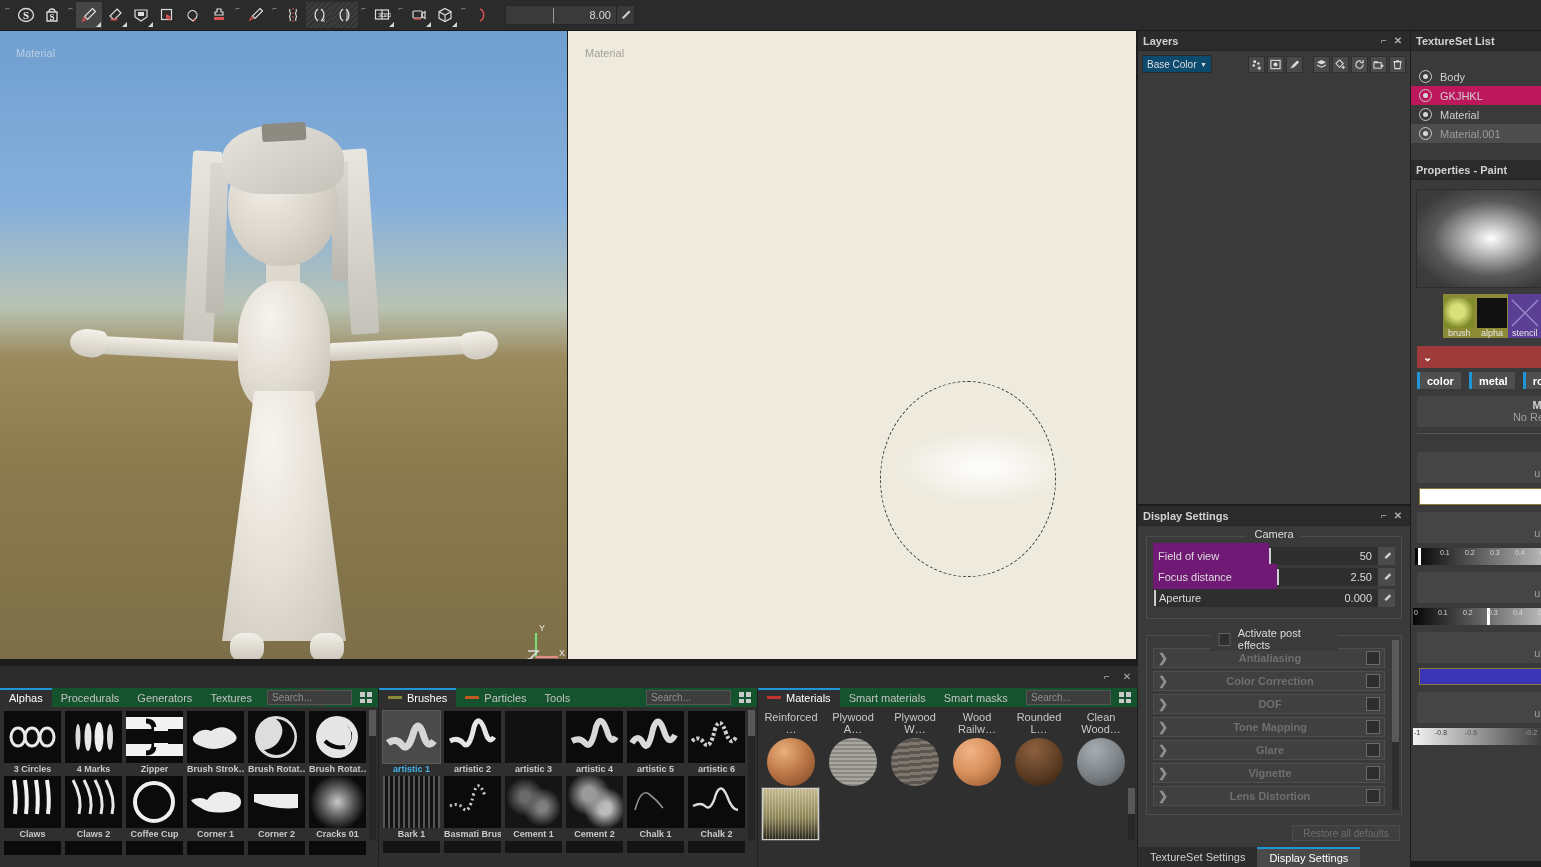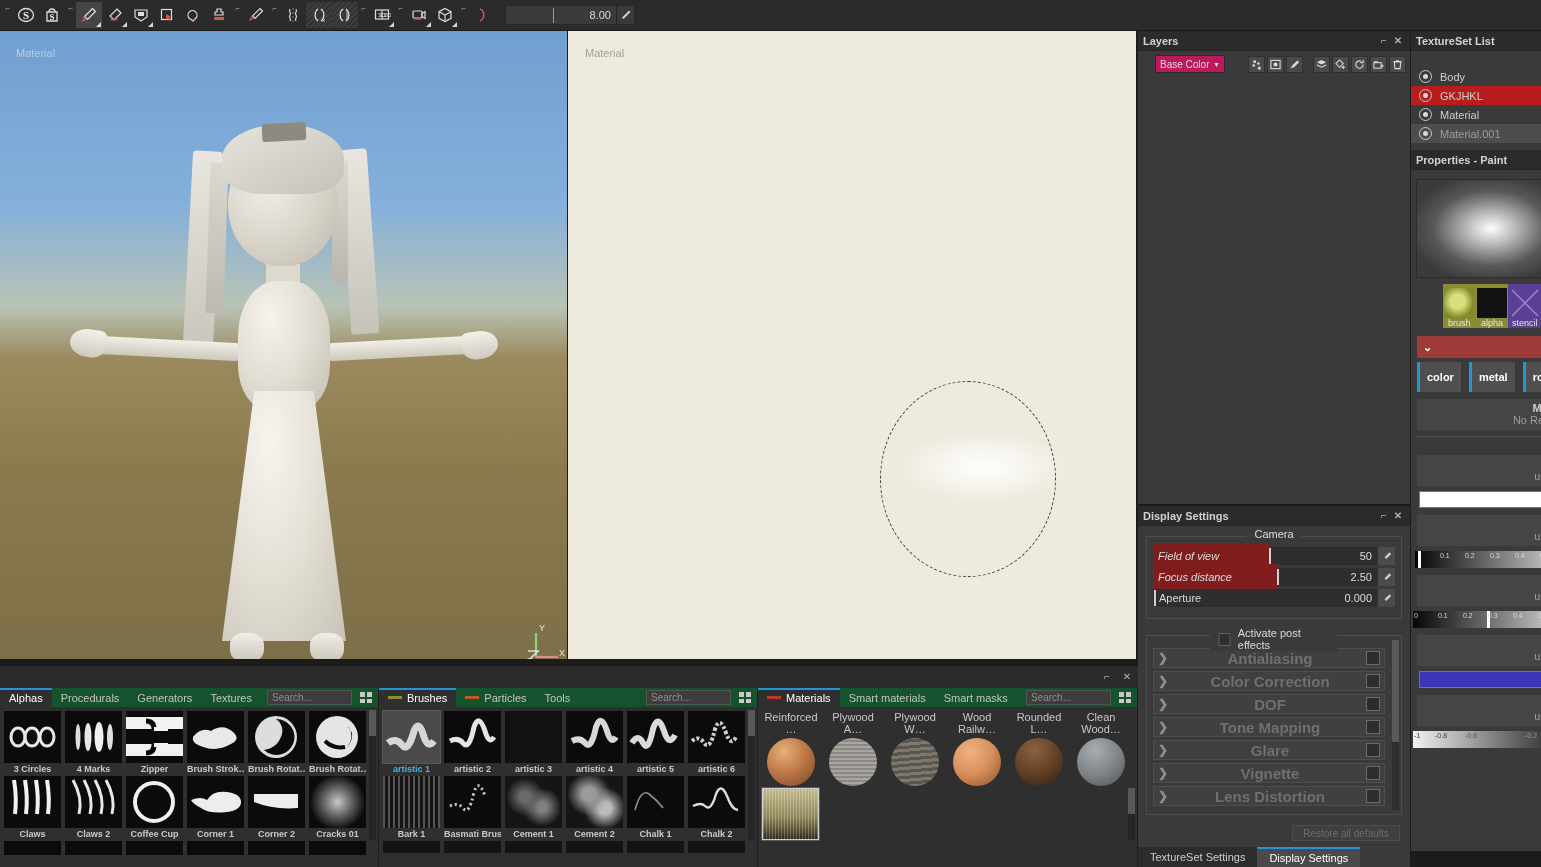--- a/index.html
+++ b/index.html
@@ -109,22 +109,22 @@
     height: 20px; background: #2b2b2b; display: flex; align-items: center;
     padding: 0 5px; font-size: 11px; font-weight: bold; color: #d2d2d2;
     border-bottom: 1px solid #242424;
   }
   .panel-head .ttl { flex: 1; }
   .ph-btn { width: 14px; height: 14px; display:flex; align-items:center; justify-content:center; color:#b0b0b0; cursor:pointer; font-size:10px; }
 
   .layers { left: 1138px; top: 31px; width: 272px; height: 473px; background:#3a3a3a; }
   .layers-toolbar { height: 26px; background:#3a3a3a; display:flex; align-items:center; padding:0 4px; }
   .combo {
-    width: 70px; height: 18px; background:#be185d; border:1px solid #2b2b2b;
-    display:flex; align-items:center; padding:0 4px; font-size:10px; color:#ddd; cursor:pointer;margin-left:13px;
+    width: 70px; height: 18px; background:#0c4a6e; border:1px solid #2b2b2b;
+    display:flex; align-items:center; padding:0 4px; font-size:10px; color:#ddd; cursor:pointer;
   }
   .combo .arw { margin-left:auto; font-size:7px; }
   .ltb-icons { margin-left:auto; display:flex; gap:2px; }
   .ltb-btn { width:17px; height:17px; background:#4a4a4a; border:1px solid #303030;
     display:flex; align-items:center; justify-content:center; cursor:pointer; }
   .ltb-gap { width:6px; }
   .layer-row {
     height: 30px; background:#4f4f4f; display:flex; align-items:center; padding: 0 6px; position:relative;
     border-bottom:1px solid #383838; cursor:pointer;
   }
@@ -142,66 +142,66 @@
   .lbar { position:absolute; left:40px; bottom:1px; width:22px; height:5px; background:#6c6c6c; border:1px solid #2e2e2e; }
 
   
   .dispset { left: 1138px; top: 506px; width: 272px; height: 361px; background:#3a3a3a; }
   .group { margin: 10px 8px 0 8px; border:1px solid #4d4d4d; padding: 10px 6px 8px 6px; position:relative; }
   .group-title {
     position:absolute; left:50%; transform:translateX(-50%); top:-9px;
     background:#3a3a3a; padding: 0 8px; font-size:11px; color:#dcdcdc;
   }
   .row { height:18px; margin-bottom:3px; display:flex; align-items:center; background:#2e2e2e; position:relative; }
-  .row .lbl { background:#7f1d1d; height:27px; display:flex; align-items:center; padding-left:5px; font-size:11px; color:#dcdcdc;font-style:italic; }
+  .row .lbl { background:#701a75; height:27px; display:flex; align-items:center; padding-left:5px; font-size:11px; color:#dcdcdc; }
   .row .val { margin-left:auto; padding-right:6px; font-size:11px; color:#dcdcdc; }
   .row .handle { position:absolute; top:1px; width:2px; height:16px; background:#cfcfcf; }
   .row .pen { width:17px; height:18px; background:#4b4b4b; display:flex; align-items:center; justify-content:center; }
   .chkrow { display:flex; align-items:center; gap:7px; }
   .chkbox { width:13px; height:13px; background:#2f2f2f; border:1px solid #606060; }
   .eff-row {
     height:20px; margin-bottom:3px; background:#404040; border:1px solid #4e4e4e;
     display:flex; align-items:center; padding:0 4px; cursor:pointer;
   }
   .eff-row .chev { color:#8e8e8e; font-size:12px; font-weight:bold; width:16px; }
-  .eff-row .nm { flex:1; text-align:center; font-size:15px; font-weight:bold; color:#6f6f6f; }
+  .eff-row .nm { flex:1; text-align:center; font-size:11px; font-weight:bold; color:#6f6f6f; }
   .eff-row .sq { width:14px; height:14px; background:#2d2d2d; border:1px solid #6a6a6a; }
   .scroll-v { position:absolute; right:2px; top:4px; width:7px; height:calc(100% - 8px); background:#2e2e2e; }
   .scroll-v i { display:block; width:7px; height:60%; background:#5a5a5a; }
   .restore {
     position:absolute; right:10px; bottom:26px; width:108px; height:16px; background:#3f3f3f; border:1px solid #4d4d4d;
     display:flex; align-items:center; justify-content:center; font-size:10px; color:#6d6d6d; cursor:pointer;
   }
   .bot-tabs { position:absolute; left:0; bottom:0; width:100%; height:20px; background:#3a3a3a; display:flex; }
   .bot-tab { padding:0 12px; height:20px; display:flex; align-items:center; font-size:11px; color:#cfcfcf; background:#2c2c2c; cursor:pointer; }
   .bot-tab.sel { background:#4a4a4a; color:#fff; border-top:2px solid #2196d6; }
 
   
   .tsl { left: 1411px; top: 31px; width: 130px; height: 135px; background:#3a3a3a; }
   .tsl-list { padding-top: 16px; }
   .ts-row { height:19px; display:flex; align-items:center; padding-left:8px; gap:8px; font-size:11px; color:#cfcfcf; cursor:pointer; }
   .ts-row.sel { background:#4d4d4d; color:#9d9d9d; }
-  .ts-row.alt { background:#b91c1c; }
+  .ts-row.alt { background:#be185d; }
 
   
-  .props { left:1411px; top:150px; width:130px; height:701px; background:#3a3a3a; overflow:hidden; }
+  .props { left:1411px; top:160px; width:130px; height:701px; background:#3a3a3a; overflow:hidden; }
   .preview { margin:9px 0 0 5px; width:150px; height:99px; background:#3b3b3b; border:1px solid #2d2d2d;
     background-image: radial-gradient(ellipse at 50% 50%, #ffffff 0%, rgba(255,255,255,.15) 55%, rgba(255,255,255,0) 80%); }
   .swatches { margin:6px 0 0 32px; display:flex; }
   .sw { width:38px; height:44px; display:flex; flex-direction:column; align-items:center; justify-content:flex-end;
         font-size:9px; color:#e4e4e4; cursor:pointer; }
   .sw .img { width:30px; height:30px; }
   .sw.brush { background:#8b8b36; } .sw.brush .img { background: radial-gradient(circle at 45% 45%, #d9e07a 0 30%, #7f8a2a 70%); }
   .sw.alpha { background:#8b8b36; } .sw.alpha .img { background:#111; }
   .sw.stencil { background:#5b3f94; } .sw.stencil .img { background:#5b3f94; }
   .matbar { margin:8px 0 0 6px; width:160px; height:22px; background:#9e3a3a; display:flex; align-items:center;
             padding:0 6px; font-weight:bold; color:#fff; font-size:12px; cursor:pointer; }
   .matbar .cv { margin-right:auto; font-size:11px; }
   .chantabs { margin:4px 0 0 6px; display:flex; gap:8px; }
-  .chantab { height:30px; background:#4f4f4f; border-left:3px solid #2196d6; padding:0 7px;
+  .chantab { height:17px; background:#4f4f4f; border-left:3px solid #2196d6; padding:0 7px;
              display:flex; align-items:center; font-size:11px; font-weight:bold; color:#fff; cursor:pointer; }
   .pblock { margin:7px 0 0 6px; width:160px; background:#454545; padding:3px 6px 4px 6px; text-align:right; }
   .pblock .t { font-size:11px; font-weight:bold; color:#cfcfcf; }
   .pblock .s { font-size:11px; color:#9e9e9e; }
   .divline { margin:6px 0 0 6px; width:160px; border-top:1px solid #555; text-align:right; font-size:10px; color:#bbb; }
   .colorbar { margin:5px 0 0 8px; width:156px; height:17px; background:#fff; border:1px solid #8a7b3a; }
   .colorbar.blue { background:#3b35b5; }
   .grad { margin:5px 0 0 4px; width:170px; height:17px; position:relative;
           background: linear-gradient(90deg,#050505,#f2f2f2); }
   .grad.inv { background: linear-gradient(90deg,#f2f2f2,#050505); }

